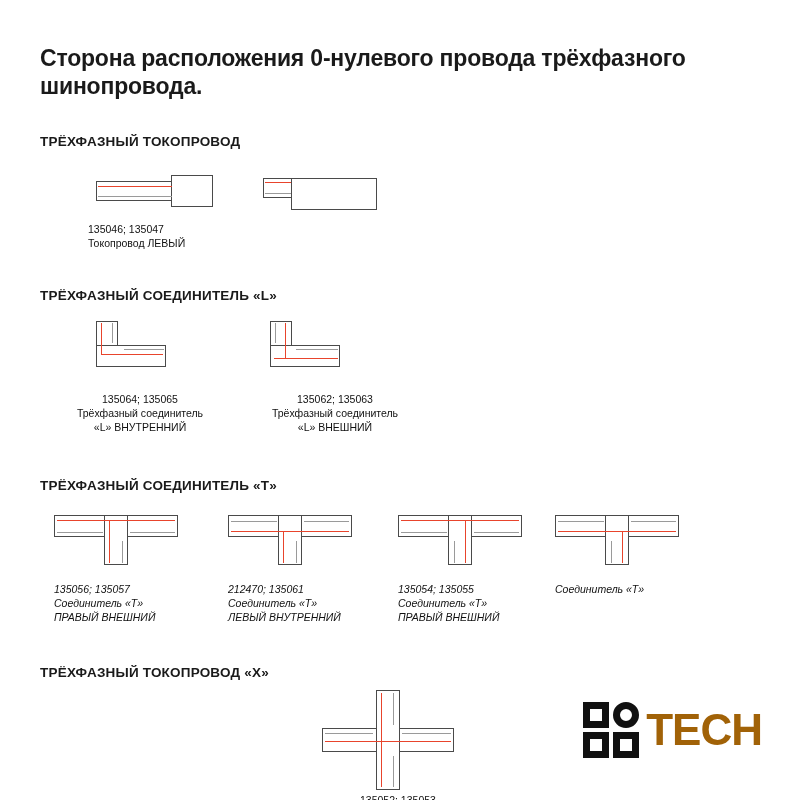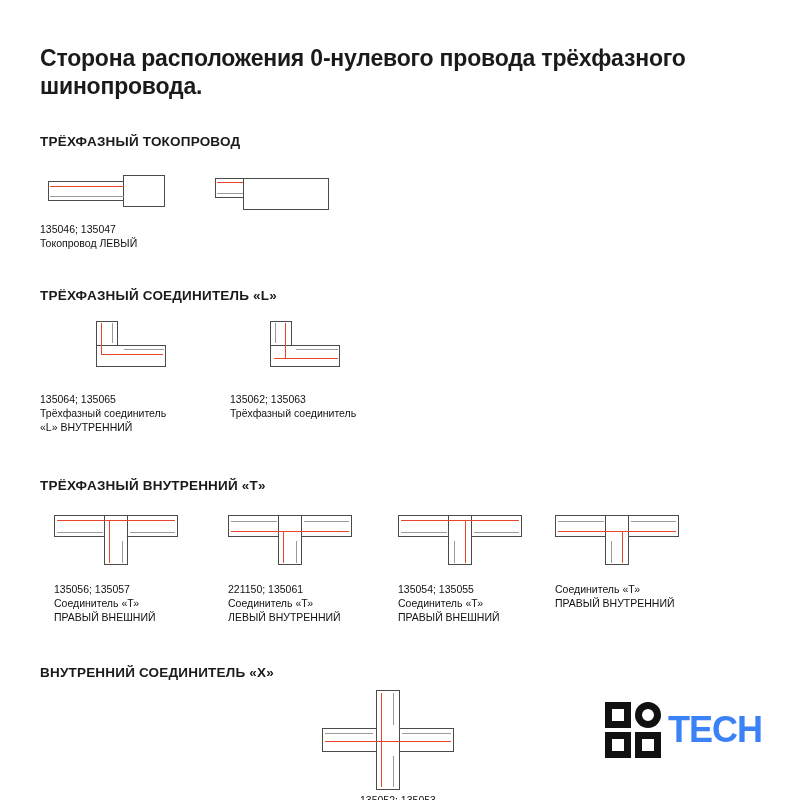--- a/index.html
+++ b/index.html
@@ -97,37 +97,37 @@
   }
   .logo-mark .s1 { left: 0; top: 0; width: 26px; height: 26px; }
   .logo-mark .s2 { left: 30px; top: 0; width: 26px; height: 26px; border-radius: 50%; }
   .logo-mark .s3 { left: 0; top: 30px; width: 26px; height: 26px; }
   .logo-mark .s4 { left: 30px; top: 30px; width: 26px; height: 26px; }
   .logo-row {
     display: flex;
     align-items: center;
   }
   .logo-pre, .logo-post {
-    font-size: 36px;
+    font-size: 44px;
     font-weight: bold;
     letter-spacing: -1px;
-    color: #3b82f6;
+    color: #a16207;
   }
   .logo-post { margin-left: 1px; }
 </style>
 </head>
 <body>
 
 <div class="page">
 
   <h1 class="title">Сторона расположения 0-нулевого провода трёхфазного шинопровода.</h1>
 
   <div class="section-head sec1">ТРЁХФАЗНЫЙ ТОКОПРОВОД</div>
 
-  <div class="row" style="height:112px;">
+  <div class="row" style="height:112px;margin-left:48px;">
 
     <div class="item" style="left:0px; top:16px; width:180px;">
       <div class="art" style="height:58px;">
         <div class="shape" style="left:8px; top:16px; width:76px; height:20px;"></div>
         <div class="shape" style="left:83px; top:10px; width:42px; height:32px;"></div>
         <div class="lineR" style="left:10px; top:21px; width:74px; height:1.4px;"></div>
         <div class="lineG" style="left:10px; top:31px; width:74px; height:1px;"></div>
       </div>
       <div class="caption">
         <div class="code">135046; 135047</div>
@@ -142,21 +142,21 @@
         <div class="lineR" style="left:10px; top:17px; width:26px; height:1.4px;"></div>
         <div class="lineG" style="left:10px; top:28px; width:26px; height:1px;"></div>
       </div>
       <div class="caption">
       </div>
     </div>
   </div>
 
   <div class="section-head sec2">ТРЁХФАЗНЫЙ СОЕДИНИТЕЛЬ «L»</div>
 
-  <div class="row" style="height:150px;">
+  <div class="row" style="height:150px;text-align:center;">
 
     <div class="item" style="left:0px; top:14px; width:200px;">
       <div class="art" style="height:76px;">
 
         <div class="shape" style="left:56px; top:4px; width:22px; height:46px;"></div>
 
         <div class="shape" style="left:56px; top:28px; width:70px; height:22px;"></div>
 
         <div style="position:absolute; left:57px; top:29px; width:20px; height:20px; background:#ffffff;"></div>
 
@@ -178,27 +178,28 @@
         <div class="shape" style="left:40px; top:28px; width:70px; height:22px;"></div>
         <div style="position:absolute; left:41px; top:29px; width:20px; height:20px; background:#ffffff;"></div>
         <div class="lineR" style="left:55px; top:6px; width:1.4px; height:36px;"></div>
         <div class="lineR" style="left:44px; top:41px; width:64px; height:1.4px;"></div>
         <div class="lineG" style="left:45px; top:6px; width:1px; height:20px;"></div>
         <div class="lineG" style="left:66px; top:32px; width:42px; height:1px;"></div>
       </div>
       <div class="caption">
         <div class="code">135062; 135063</div>
         <div class="nm">Трёхфазный соединитель</div>
-      </div>
-    </div>
-  </div>
-
-  <div class="section-head sec3">ТРЁХФАЗНЫЙ ВНУТРЕННИЙ «Т»</div>
-
-  <div class="row" style="height:150px;">
+        <div class="nm">«L» ВНЕШНИЙ</div>
+      </div>
+    </div>
+  </div>
+
+  <div class="section-head sec3">ТРЁХФАЗНЫЙ СОЕДИНИТЕЛЬ «Т»</div>
+
+  <div class="row" style="height:150px;font-style:italic;">
 
     <div class="item" style="left:14px; top:14px; width:170px;">
       <div class="art" style="height:76px;">
         <div class="shape" style="left:0px; top:8px; width:124px; height:22px;"></div>
         <div class="shape" style="left:50px; top:8px; width:24px; height:50px;"></div>
         <div style="position:absolute; left:51px; top:9px; width:22px; height:21px; background:#ffffff;"></div>
         <div class="lineR" style="left:3px; top:13px; width:118px; height:1.4px;"></div>
         <div class="lineR" style="left:55px; top:14px; width:1.4px; height:42px;"></div>
         <div class="lineG" style="left:3px; top:25px; width:46px; height:1px;"></div>
         <div class="lineG" style="left:76px; top:25px; width:45px; height:1px;"></div>
@@ -216,21 +217,21 @@
         <div class="shape" style="left:0px; top:8px; width:124px; height:22px;"></div>
         <div class="shape" style="left:50px; top:8px; width:24px; height:50px;"></div>
         <div style="position:absolute; left:51px; top:9px; width:22px; height:21px; background:#ffffff;"></div>
         <div class="lineR" style="left:3px; top:24px; width:118px; height:1.4px;"></div>
         <div class="lineR" style="left:55px; top:25px; width:1.4px; height:31px;"></div>
         <div class="lineG" style="left:3px; top:14px; width:46px; height:1px;"></div>
         <div class="lineG" style="left:76px; top:14px; width:45px; height:1px;"></div>
         <div class="lineG" style="left:68px; top:34px; width:1px; height:22px;"></div>
       </div>
       <div class="caption">
-        <div class="code">221150; 135061</div>
+        <div class="code">212470; 135061</div>
         <div class="nm">Соединитель «Т»</div>
         <div class="nm">ЛЕВЫЙ ВНУТРЕННИЙ</div>
       </div>
     </div>
 
     <div class="item" style="left:358px; top:14px; width:180px;">
       <div class="art" style="height:76px;">
         <div class="shape" style="left:0px; top:8px; width:124px; height:22px;"></div>
         <div class="shape" style="left:50px; top:8px; width:24px; height:50px;"></div>
         <div style="position:absolute; left:51px; top:9px; width:22px; height:21px; background:#ffffff;"></div>
@@ -253,26 +254,25 @@
         <div class="shape" style="left:50px; top:8px; width:24px; height:50px;"></div>
         <div style="position:absolute; left:51px; top:9px; width:22px; height:21px; background:#ffffff;"></div>
         <div class="lineR" style="left:3px; top:24px; width:118px; height:1.4px;"></div>
         <div class="lineR" style="left:67px; top:25px; width:1.4px; height:31px;"></div>
         <div class="lineG" style="left:3px; top:14px; width:46px; height:1px;"></div>
         <div class="lineG" style="left:76px; top:14px; width:45px; height:1px;"></div>
         <div class="lineG" style="left:56px; top:34px; width:1px; height:22px;"></div>
       </div>
       <div class="caption">
         <div class="nm">Соединитель «Т»</div>
-        <div class="nm">ПРАВЫЙ ВНУТРЕННИЙ</div>
-      </div>
-    </div>
-  </div>
-
-  <div class="section-head sec4">ВНУТРЕННИЙ СОЕДИНИТЕЛЬ «Х»</div>
+      </div>
+    </div>
+  </div>
+
+  <div class="section-head sec4">ТРЁХФАЗНЫЙ ТОКОПРОВОД «Х»</div>
 
   <div class="row" style="height:140px;">
     <div class="item" style="left:282px; top:10px; width:200px;">
       <div class="art" style="height:104px;">
 
         <div class="shape" style="left:0px; top:38px; width:132px; height:24px;"></div>
 
         <div class="shape" style="left:54px; top:0px; width:24px; height:100px;"></div>
 
         <div style="position:absolute; left:55px; top:39px; width:22px; height:22px; background:#ffffff;"></div>

